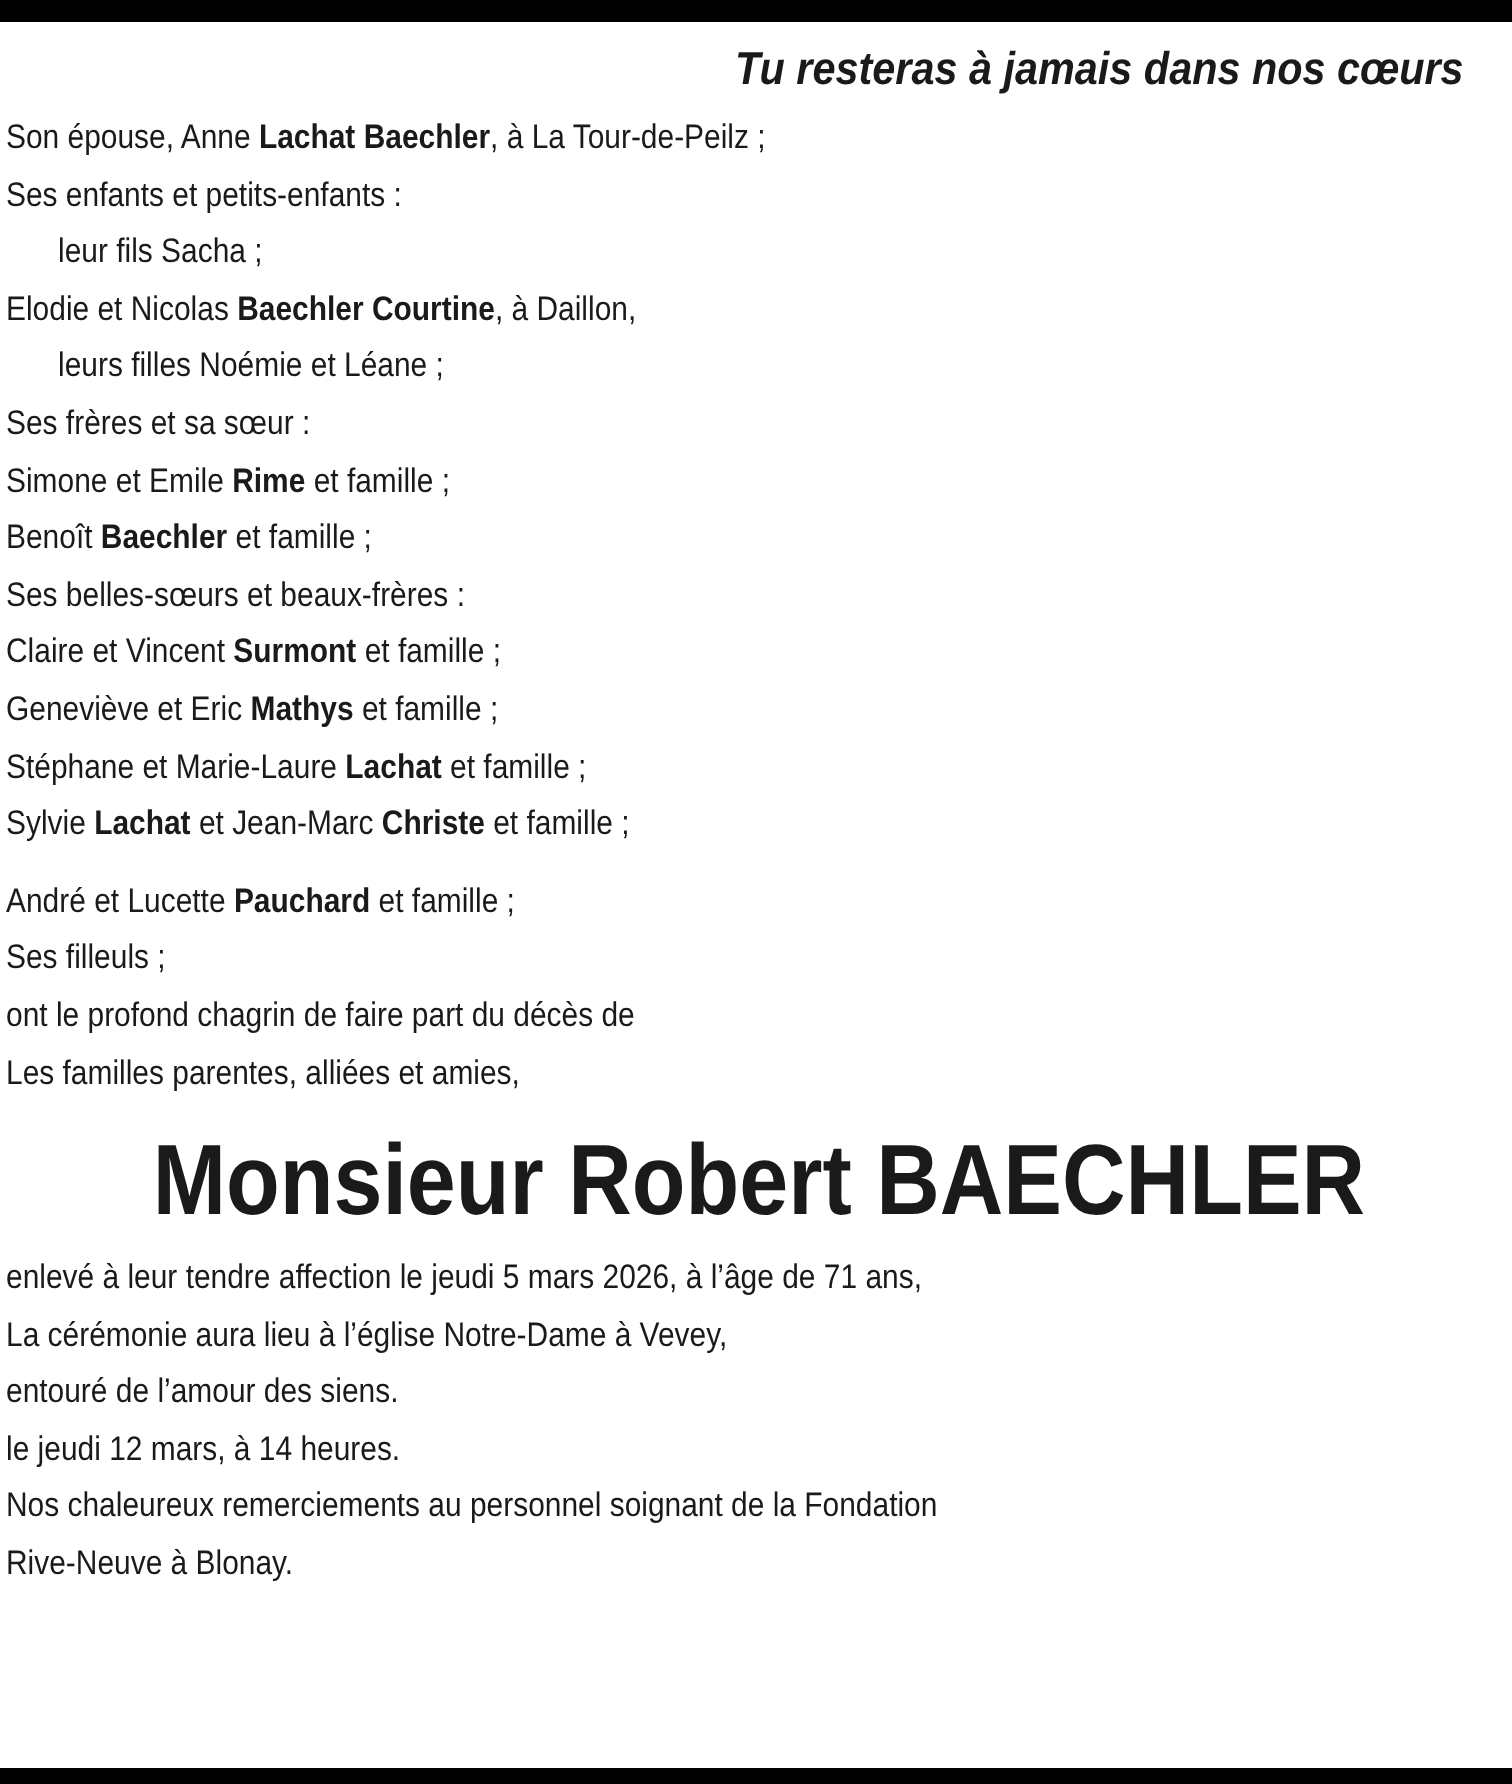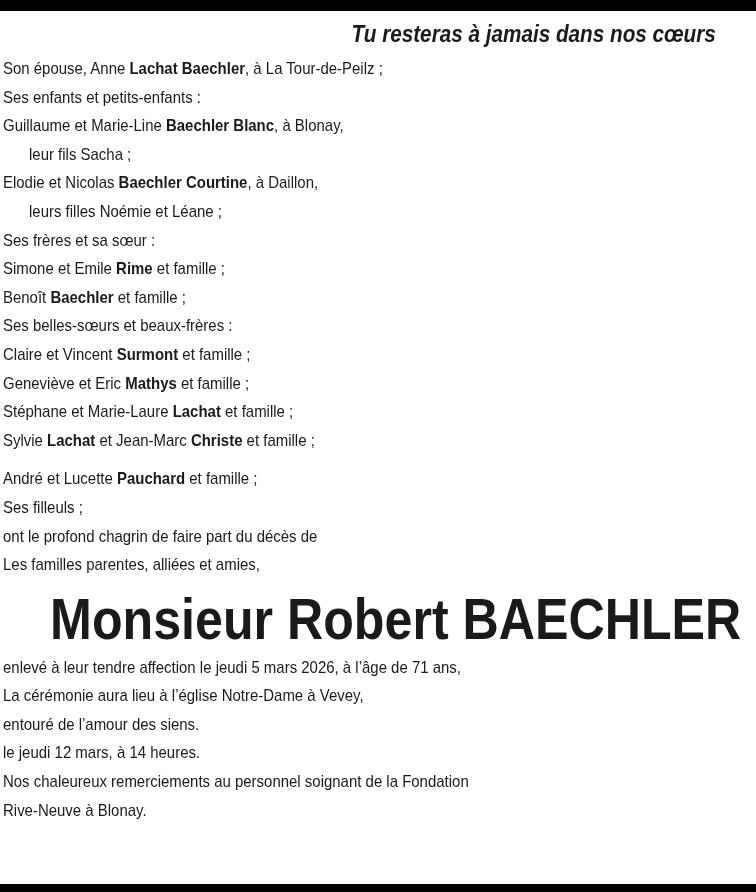--- a/index.html
+++ b/index.html
@@ -12,21 +12,21 @@
     overflow: hidden;
     display: flex;
     flex-direction: column;
   }
   .rule-top { height: 11px; background: #000000; flex: 0 0 auto; }
   .rule-bottom { height: 8px; background: #000000; flex: 0 0 auto; margin-top: auto; }
   .content { padding-left: 3px; flex: 0 0 auto; }
 
   .epigraph {
     margin-top: 9px;
-    padding-right: 40px;
+    padding-right: 24px;
     text-align: right;
     font-size: 23px;
     line-height: 28px;
     font-style: italic;
     font-weight: 600;
   }
   .epigraph .ln-e {
     display: inline-block;
     transform: scaleX(0.90);
     transform-origin: 100% 50%;
@@ -45,21 +45,21 @@
     display: inline-block;
     transform: scaleX(0.88);
     transform-origin: 0 50%;
     white-space: nowrap;
   }
   .b { font-weight: 700; }
 
   .title {
     margin: 12px 0 8px 0;
     text-align: center;
-    font-size: 57px;
+    font-size: 50px;
     line-height: 54px;
     font-weight: 700;
   }
   .title .ln-t {
     display: inline-block;
     transform: scaleX(0.88);
     transform-origin: 50% 50%;
     white-space: nowrap;
   }
 </style>
@@ -70,21 +70,20 @@
 
 <div class="content">
 
   <div class="epigraph">
     <span class="ln-e">Tu resteras à jamais dans nos cœurs</span>
   </div>
 
   <div class="lines-block">
       <div class="line"><span class="ln"><span>Son épouse, Anne </span><span class="b">Lachat Baechler</span><span>, à La Tour-de-Peilz ;</span></span></div>
       <div class="line"><span class="ln"><span>Ses enfants et petits-enfants :</span></span></div>
-      <div class="line"><span class="ln"><span>Guillaume et Marie-Line </span><span class="b">Baechler Blanc</span><span>, à Blonay,</span></span></div>
       <div class="line indent"><span class="ln"><span>leur fils Sacha ;</span></span></div>
       <div class="line"><span class="ln"><span>Elodie et Nicolas </span><span class="b">Baechler Courtine</span><span>, à Daillon,</span></span></div>
       <div class="line indent"><span class="ln"><span>leurs filles Noémie et Léane ;</span></span></div>
       <div class="line"><span class="ln"><span>Ses frères et sa sœur :</span></span></div>
       <div class="line"><span class="ln"><span>Simone et Emile </span><span class="b">Rime</span><span> et famille ;</span></span></div>
       <div class="line"><span class="ln"><span>Benoît </span><span class="b">Baechler</span><span> et famille ;</span></span></div>
       <div class="line"><span class="ln"><span>Ses belles-sœurs et beaux-frères :</span></span></div>
       <div class="line"><span class="ln"><span>Claire et Vincent </span><span class="b">Surmont</span><span> et famille ;</span></span></div>
       <div class="line"><span class="ln"><span>Geneviève et Eric </span><span class="b">Mathys</span><span> et famille ;</span></span></div>
       <div class="line"><span class="ln"><span>Stéphane et Marie-Laure </span><span class="b">Lachat</span><span> et famille ;</span></span></div>

